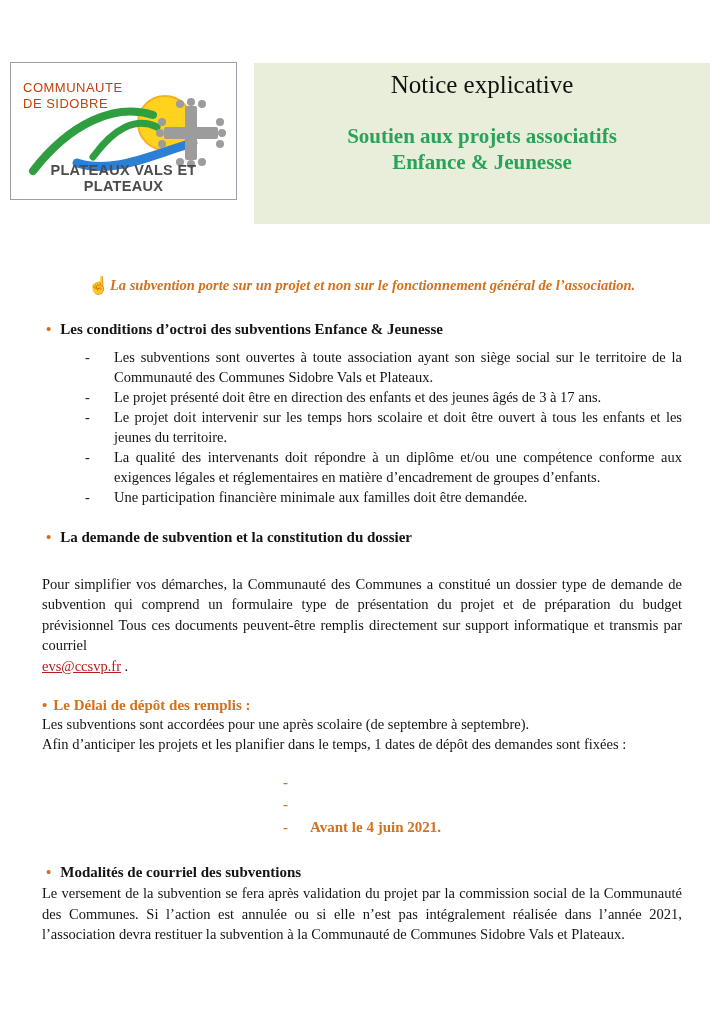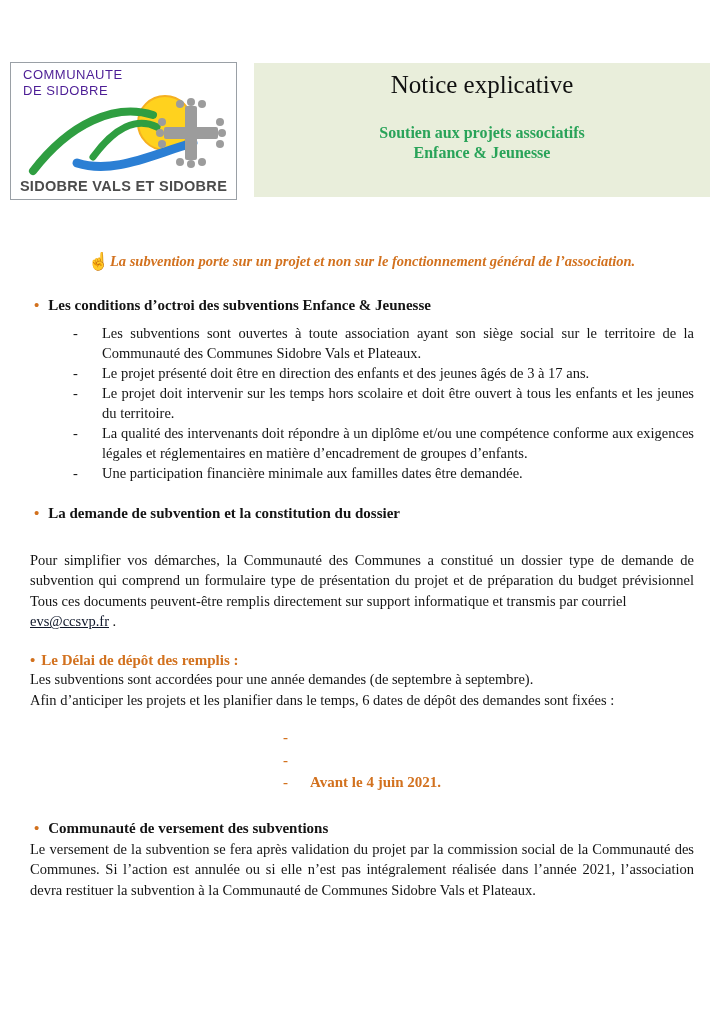--- a/index.html
+++ b/index.html
@@ -14,57 +14,57 @@
   }
   .page { width:724px; height:1024px; }
 
   
   .header { display:flex; align-items:stretch; margin:62px 14px 0 10px; gap:9px; }
   .logo-box {
     width:227px; height:138px; background:#ffffff;
     border:1px solid #9aa0a6; position:relative; flex:0 0 auto;
   }
   .logo-top {
-    position:absolute; top:4px; left:12px;
+    position:absolute; top:17px; left:12px;
     font-family:"Liberation Sans", sans-serif;
-    font-size:13px; letter-spacing:0.5px; color:#4c1d95; line-height:1.25;
+    font-size:13px; letter-spacing:0.5px; color:#c2410c; line-height:1.25;
   }
   .logo-art { position:absolute; top:18px; left:4px; }
   .logo-bottom {
     position:absolute; bottom:5px; left:0; right:0; text-align:center;
     font-family:"Liberation Sans", sans-serif;
     font-weight:bold; font-size:14.5px; color:#4c4c4c; letter-spacing:0.3px;
   }
   .title-box {
-    flex:1; background:#e9eedb; height:134px; margin-top:1px;
+    flex:1; background:#e9eedb; height:161px; margin-top:1px;
     text-align:center; padding-top:8px;margin-left:8px;
   }
   .doc-title { font-size:25px; color:#111; }
-  .doc-subtitle { margin-top:24px; font-size:16px; font-weight:bold; color:#29a359; line-height:1.25; }
+  .doc-subtitle { margin-top:24px; font-size:21px; font-weight:bold; color:#29a359; line-height:1.25; }
 
   
-  .content { padding:0 30px; }
+  .content { padding:0 42px; }
   .note { text-align:center; color:#d2711e; font-weight:bold; font-style:italic; font-size:14.5px; line-height:1.45; }
   .note .hand { font-style:normal; font-size:17px; vertical-align:-1px; }
   .note1 { margin-top:50px; }
   .note2 { margin-top:38px; }
 
   .bullet-heading { display:flex; align-items:baseline; gap:9px; font-weight:bold; font-size:15px; margin-top:22px; }
   .bullet-heading .bullet { color:#d2711e; font-size:15px; }
   .bullet-heading.indent { padding-left:4px; }
   .bullet-heading.orange { color:#d2711e; gap:6px; }
 
   .dash-list { margin-top:9px; }
   .dash-list .li { display:flex; padding-left:43px; font-size:14.5px; line-height:1.38; }
   .dash-list .li .dash { flex:0 0 29px; }
   .dash-list .li .txt { flex:1; text-align:justify; }
 
   p.body-par { font-size:14.5px; line-height:1.42; text-align:justify; }
   .par1 { margin-top:28px; }
-  .email-link { color:#0f172a; text-decoration:underline; }
+  .email-link { color:#b91c1c; text-decoration:underline; }
 
   .plain-line { font-size:14.5px; line-height:1.42; }
   .delai-block { margin-top:20px; }
 
   .dates { margin:16px auto 0 auto; width:fit-content; }
   .dates .date-row { display:flex; gap:22px; color:#d2711e; font-weight:bold; font-size:15px; line-height:1.5; }
 
   .modalites-par { margin-top:2px; }
   .modalites-head { margin-top:26px; }
 </style>
@@ -98,21 +98,21 @@
             <circle cx="0" cy="31" r="4"></circle>
             <circle cx="11" cy="29" r="4"></circle>
           <circle cx="-29" cy="-11" r="4"></circle>
             <circle cx="-31" cy="0" r="4"></circle>
             <circle cx="-29" cy="11" r="4"></circle>
           <circle cx="29" cy="-11" r="4"></circle>
             <circle cx="31" cy="0" r="4"></circle>
             <circle cx="29" cy="11" r="4"></circle>
         </g>
       </svg>
-      <div class="logo-bottom">SIDOBRE VALS ET SIDOBRE</div>
+      <div class="logo-bottom">PLATEAUX VALS ET PLATEAUX</div>
     </div>
 
     <div class="title-box">
       <div class="doc-title">Notice explicative</div>
       <div class="doc-subtitle">
         <span>Soutien aux projets associatifs</span><br>
         <span>Enfance &amp; Jeunesse</span>
       </div>
     </div>
   </div>
@@ -139,52 +139,52 @@
       <div class="li">
         <span class="dash">-</span>
         <span class="txt">Le projet doit intervenir sur les temps hors scolaire et doit être ouvert à tous les enfants et les jeunes du territoire.</span>
       </div>
       <div class="li">
         <span class="dash">-</span>
         <span class="txt">La qualité des intervenants doit répondre à un diplôme et/ou une compétence conforme aux exigences légales et réglementaires en matière d’encadrement de groupes d’enfants.</span>
       </div>
       <div class="li">
         <span class="dash">-</span>
-        <span class="txt">Une participation financière minimale aux familles dates être demandée.</span>
+        <span class="txt">Une participation financière minimale aux familles doit être demandée.</span>
       </div>
     </div>
 
     <div class="bullet-heading indent">
       <span class="bullet">•</span>
       <span>La demande de subvention et la constitution du dossier</span>
     </div>
     <p class="body-par par1"><span>Pour simplifier vos démarches, la Communauté des Communes a constitué un dossier type de demande de subvention qui comprend un formulaire type de présentation du projet et de préparation du budget prévisionnel Tous ces documents peuvent-être remplis directement sur support informatique et transmis par courriel</span><br><a href="#" class="email-link">evs@ccsvp.fr</a><span> .</span></p>
 
 
     <div class="delai-block">
       <div class="bullet-heading orange" style="margin-top:0;">
         <span class="bullet">•</span>
         <span>Le Délai de dépôt des remplis :</span>
       </div>
-      <div class="plain-line">Les subventions sont accordées pour une année demandes (de septembre à septembre).</div>
-      <div class="plain-line">Afin d’anticiper les projets et les planifier dans le temps, 6 dates de dépôt des demandes sont fixées :</div>
+      <div class="plain-line">Les subventions sont accordées pour une après scolaire (de septembre à septembre).</div>
+      <div class="plain-line">Afin d’anticiper les projets et les planifier dans le temps, 1 dates de dépôt des demandes sont fixées :</div>
       <div class="dates">
         <div class="date-row">
           <span>-</span>
         </div>
         <div class="date-row">
           <span>-</span>
         </div>
         <div class="date-row">
           <span>-</span>
           <span>Avant le 4 juin 2021.</span>
         </div>
       </div>
     </div>
 
     <div class="bullet-heading indent modalites-head">
       <span class="bullet">•</span>
-      <span>Communauté de versement des subventions</span>
+      <span>Modalités de courriel des subventions</span>
     </div>
     <p class="body-par modalites-par">Le versement de la subvention se fera après validation du projet par la commission social de la Communauté des Communes. Si l’action est annulée ou si elle n’est pas intégralement réalisée dans l’année 2021, l’association devra restituer la subvention à la Communauté de Communes Sidobre Vals et Plateaux.</p>
 
   </div>
 </div>
 
 </body></html>

